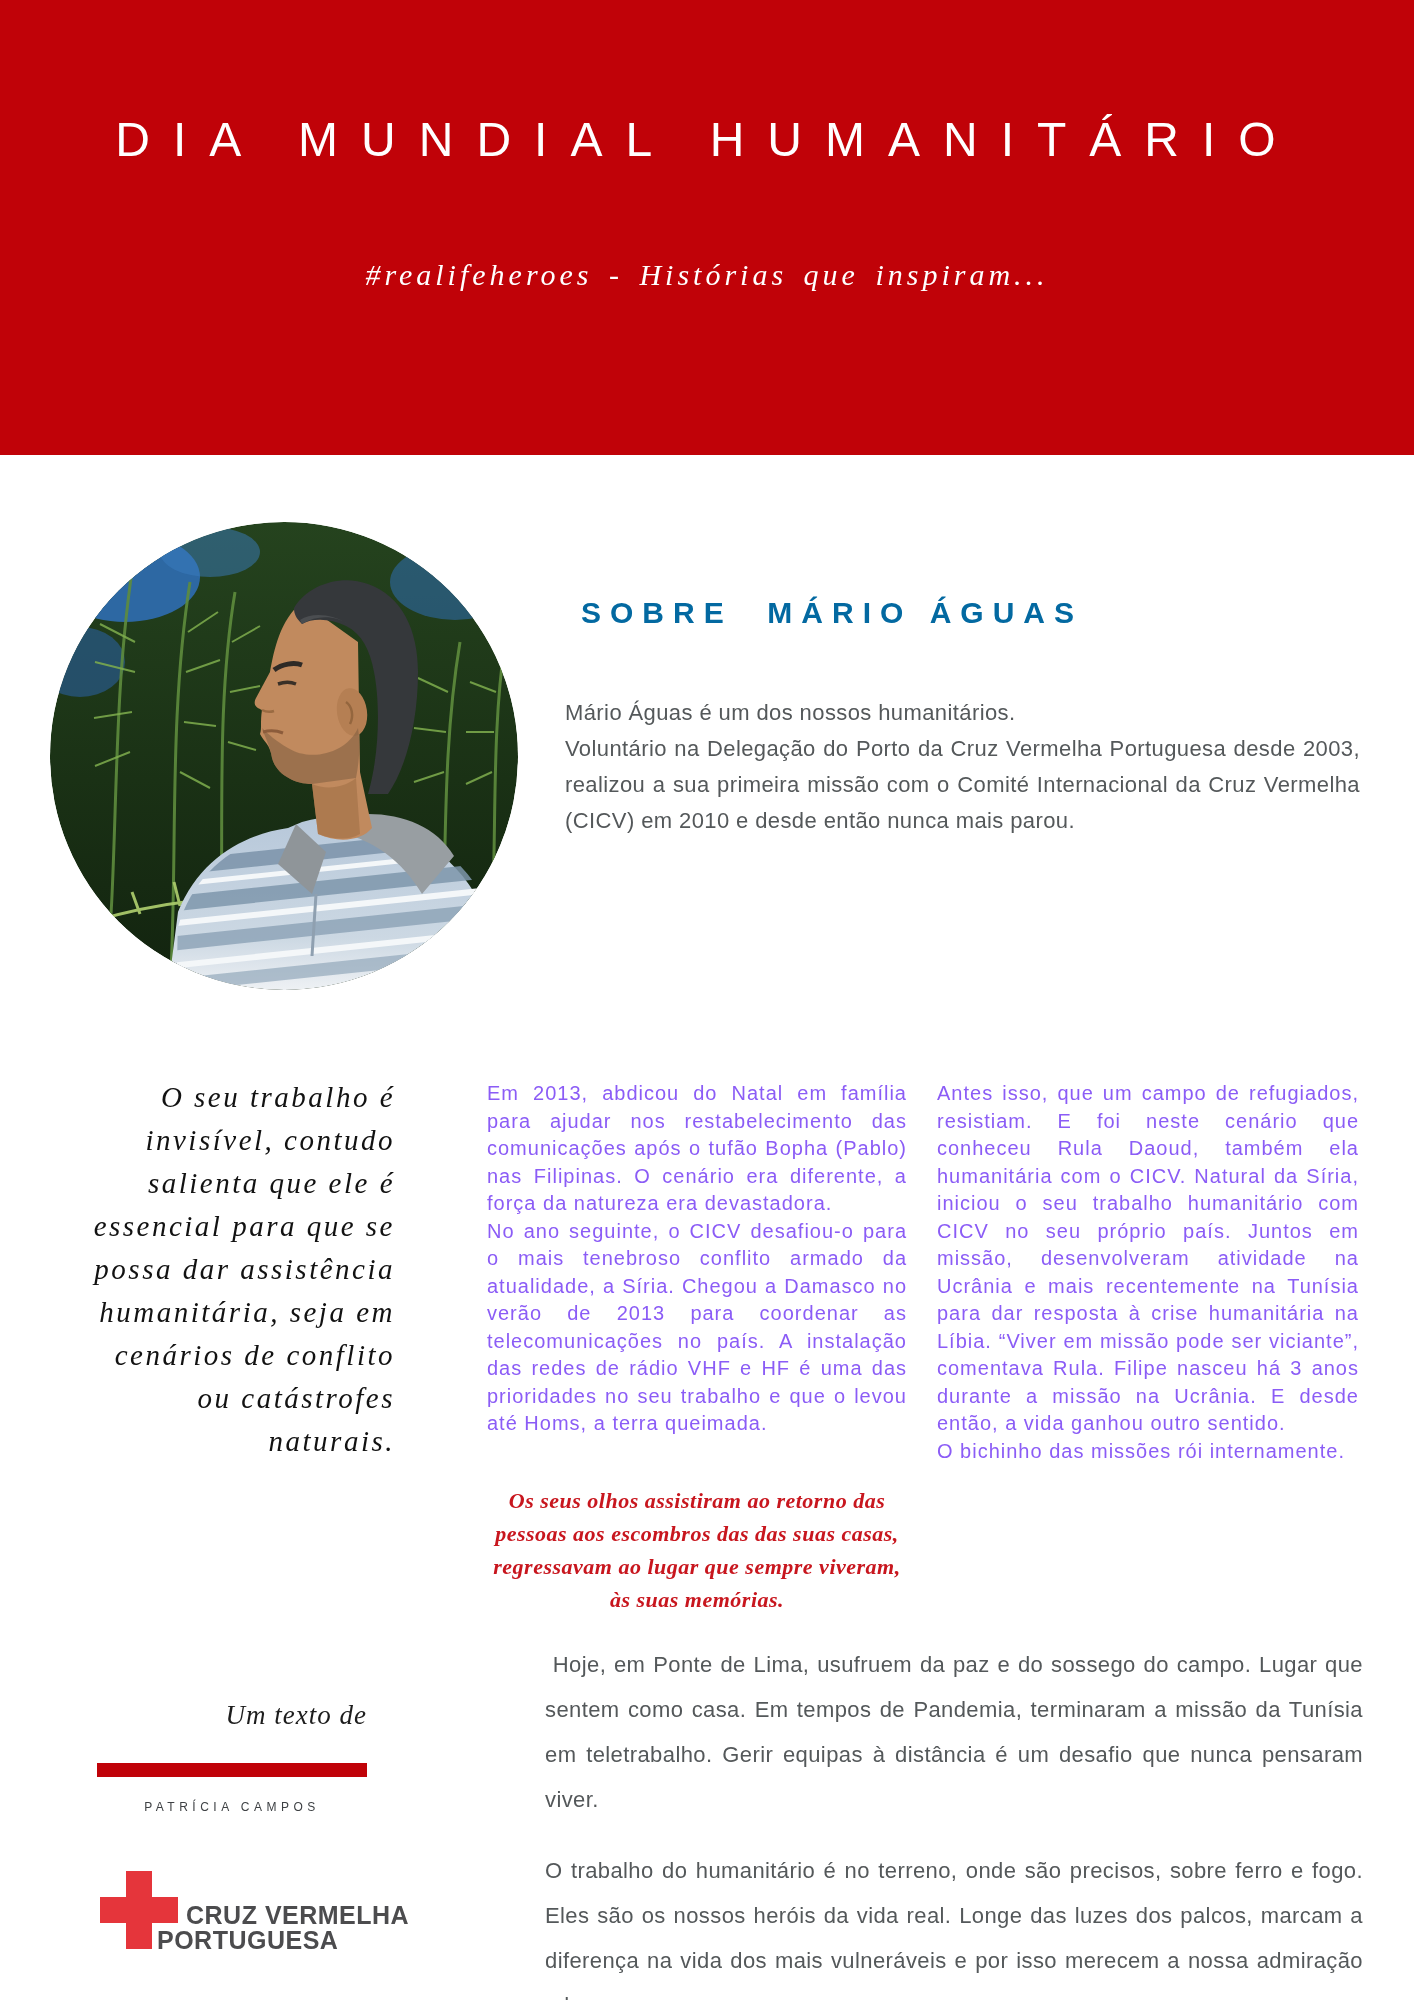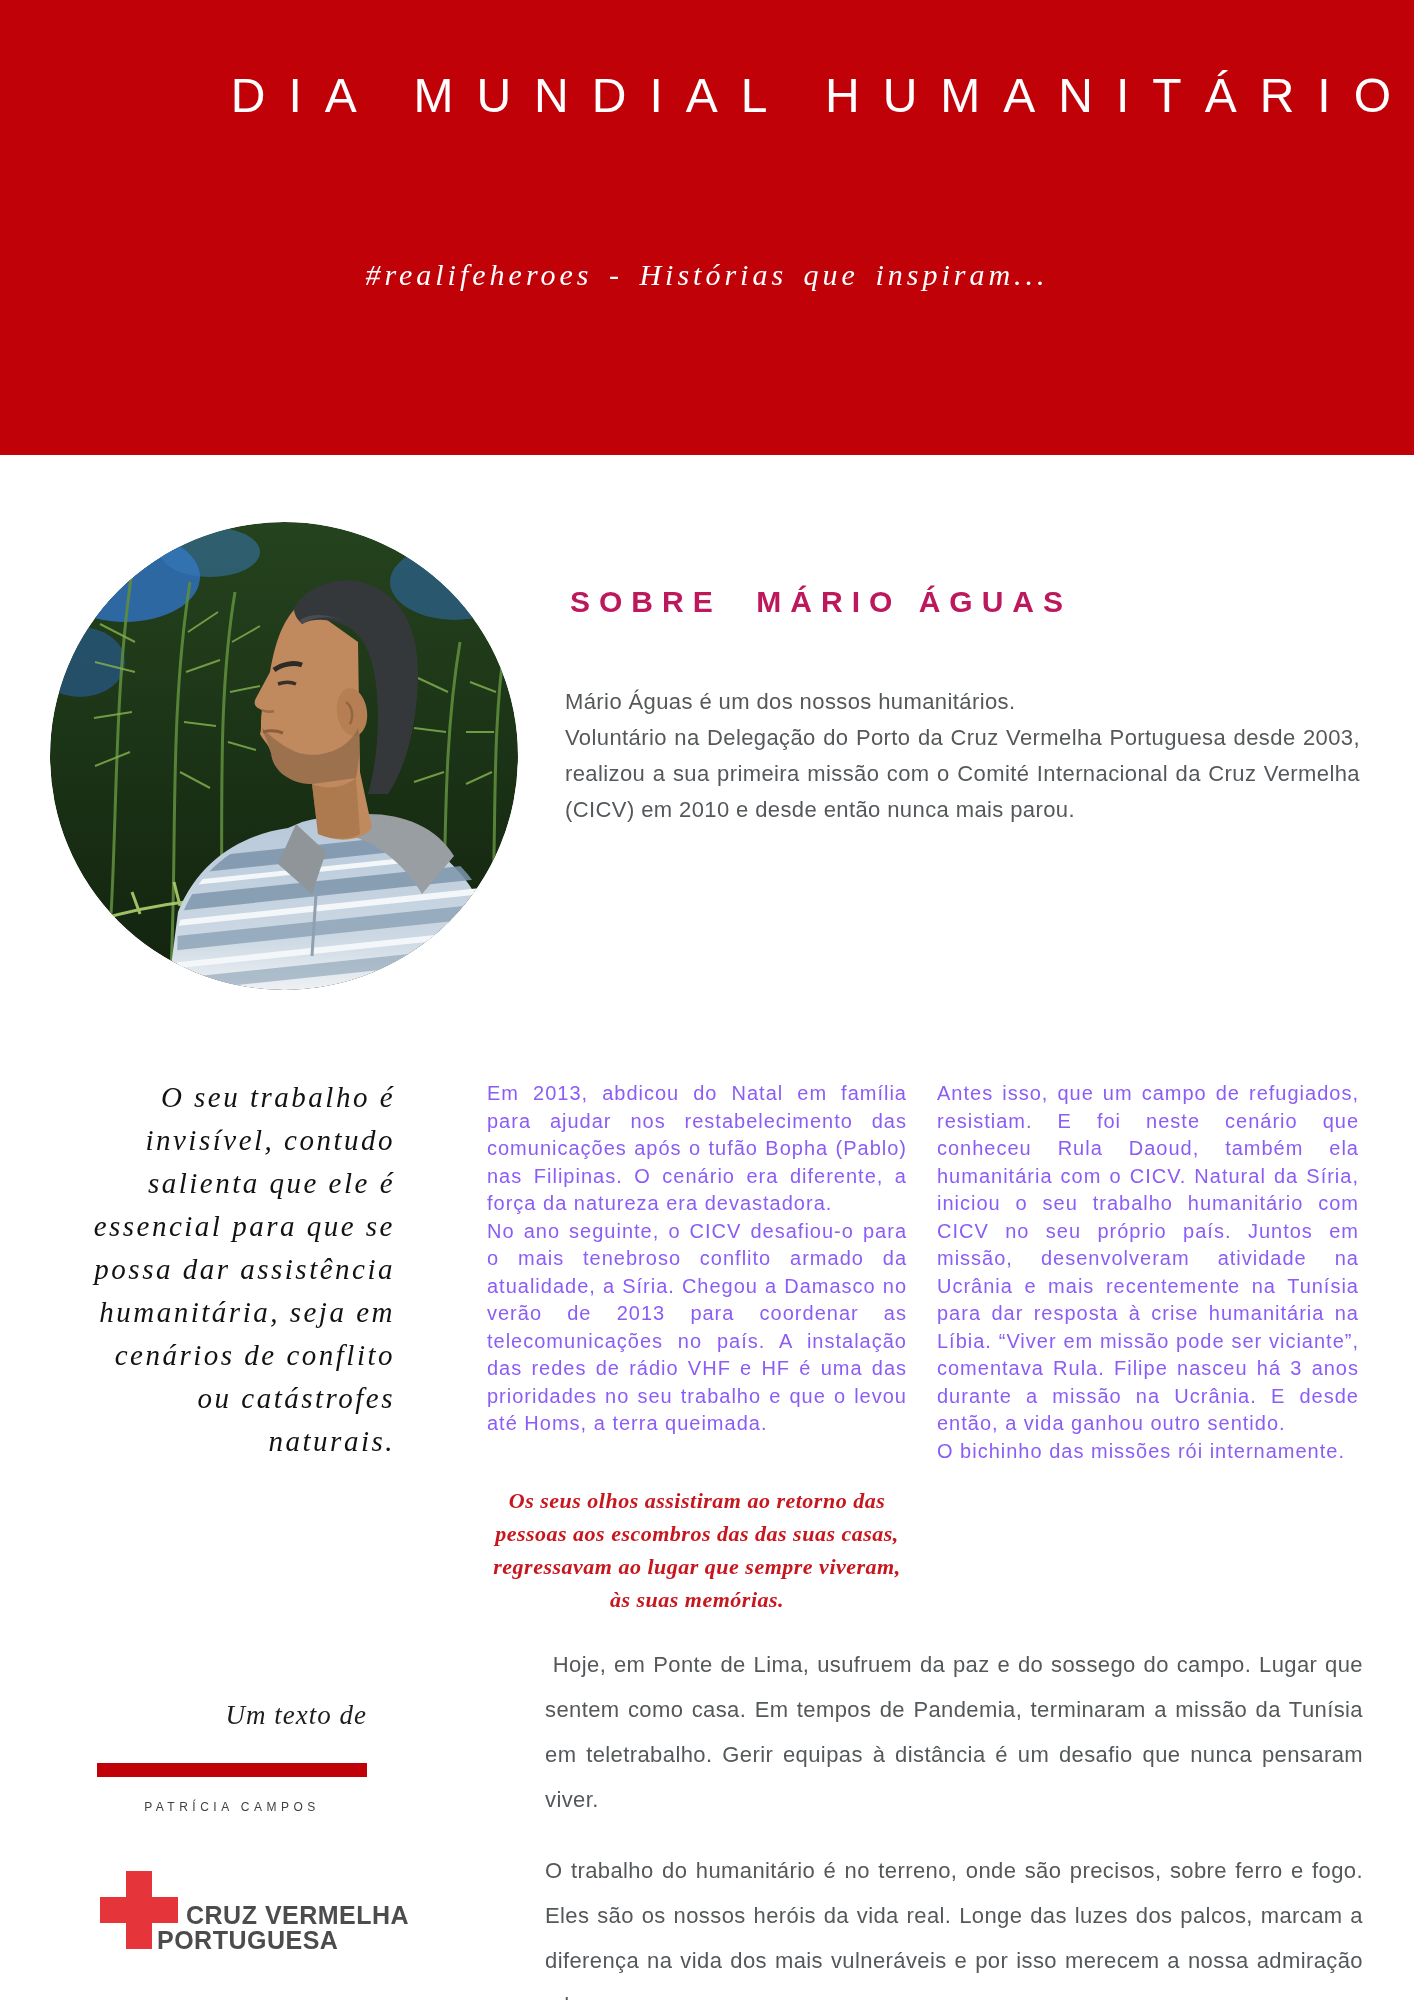--- a/index.html
+++ b/index.html
@@ -3,34 +3,34 @@
 <meta charset="utf-8">
 <style>
   html,body{margin:0;padding:0;background:#ffffff;}
   .page{
     position:relative;width:1414px;height:2000px;background:#ffffff;overflow:hidden;
     font-family:"Liberation Sans",sans-serif;
   }
   
   .banner{position:absolute;left:0;top:0;width:1414px;height:455px;background:#c00208;}
   .banner h1{
-    margin:0;padding-top:72px;text-align:right;color:#ffffff;
+    margin:0;padding-top:116px;text-align:center;color:#ffffff;
     font-size:48px;font-weight:100;letter-spacing:23px;line-height:1;
     font-family:"Liberation Sans",sans-serif;white-space:pre;
   }
   .banner .subtitle{
     position:absolute;left:0;top:258px;width:100%;margin:0;text-align:center;color:#ffffff;
     font-family:"Liberation Serif",serif;font-style:italic;font-size:30px;letter-spacing:4px;word-spacing:5px;
   }
   
   .photo-wrap{position:absolute;left:50px;top:522px;width:468px;height:468px;border-radius:50%;overflow:hidden;}
   
   .about{position:absolute;left:565px;top:580px;width:795px;}
   .about h2{
-    margin:5px;color:#be185d;font-size:30px;font-weight:bold;letter-spacing:9px;white-space:pre;line-height:1.1;
+    margin:16px;color:#0369a1;font-size:30px;font-weight:bold;letter-spacing:9px;white-space:pre;line-height:1.1;
   }
   .about .about-text{margin-top:66px;}
   .about p{
     margin:0;font-size:22px;line-height:36px;color:#54585a;text-align:justify;letter-spacing:.4px;font-weight:300;
   }
   
   .pull-quote{
     position:absolute;left:80px;top:1076px;width:315px;text-align:right;
     font-family:"Liberation Serif",serif;font-style:italic;font-size:29px;line-height:43px;
     letter-spacing:2.5px;color:#121212;

